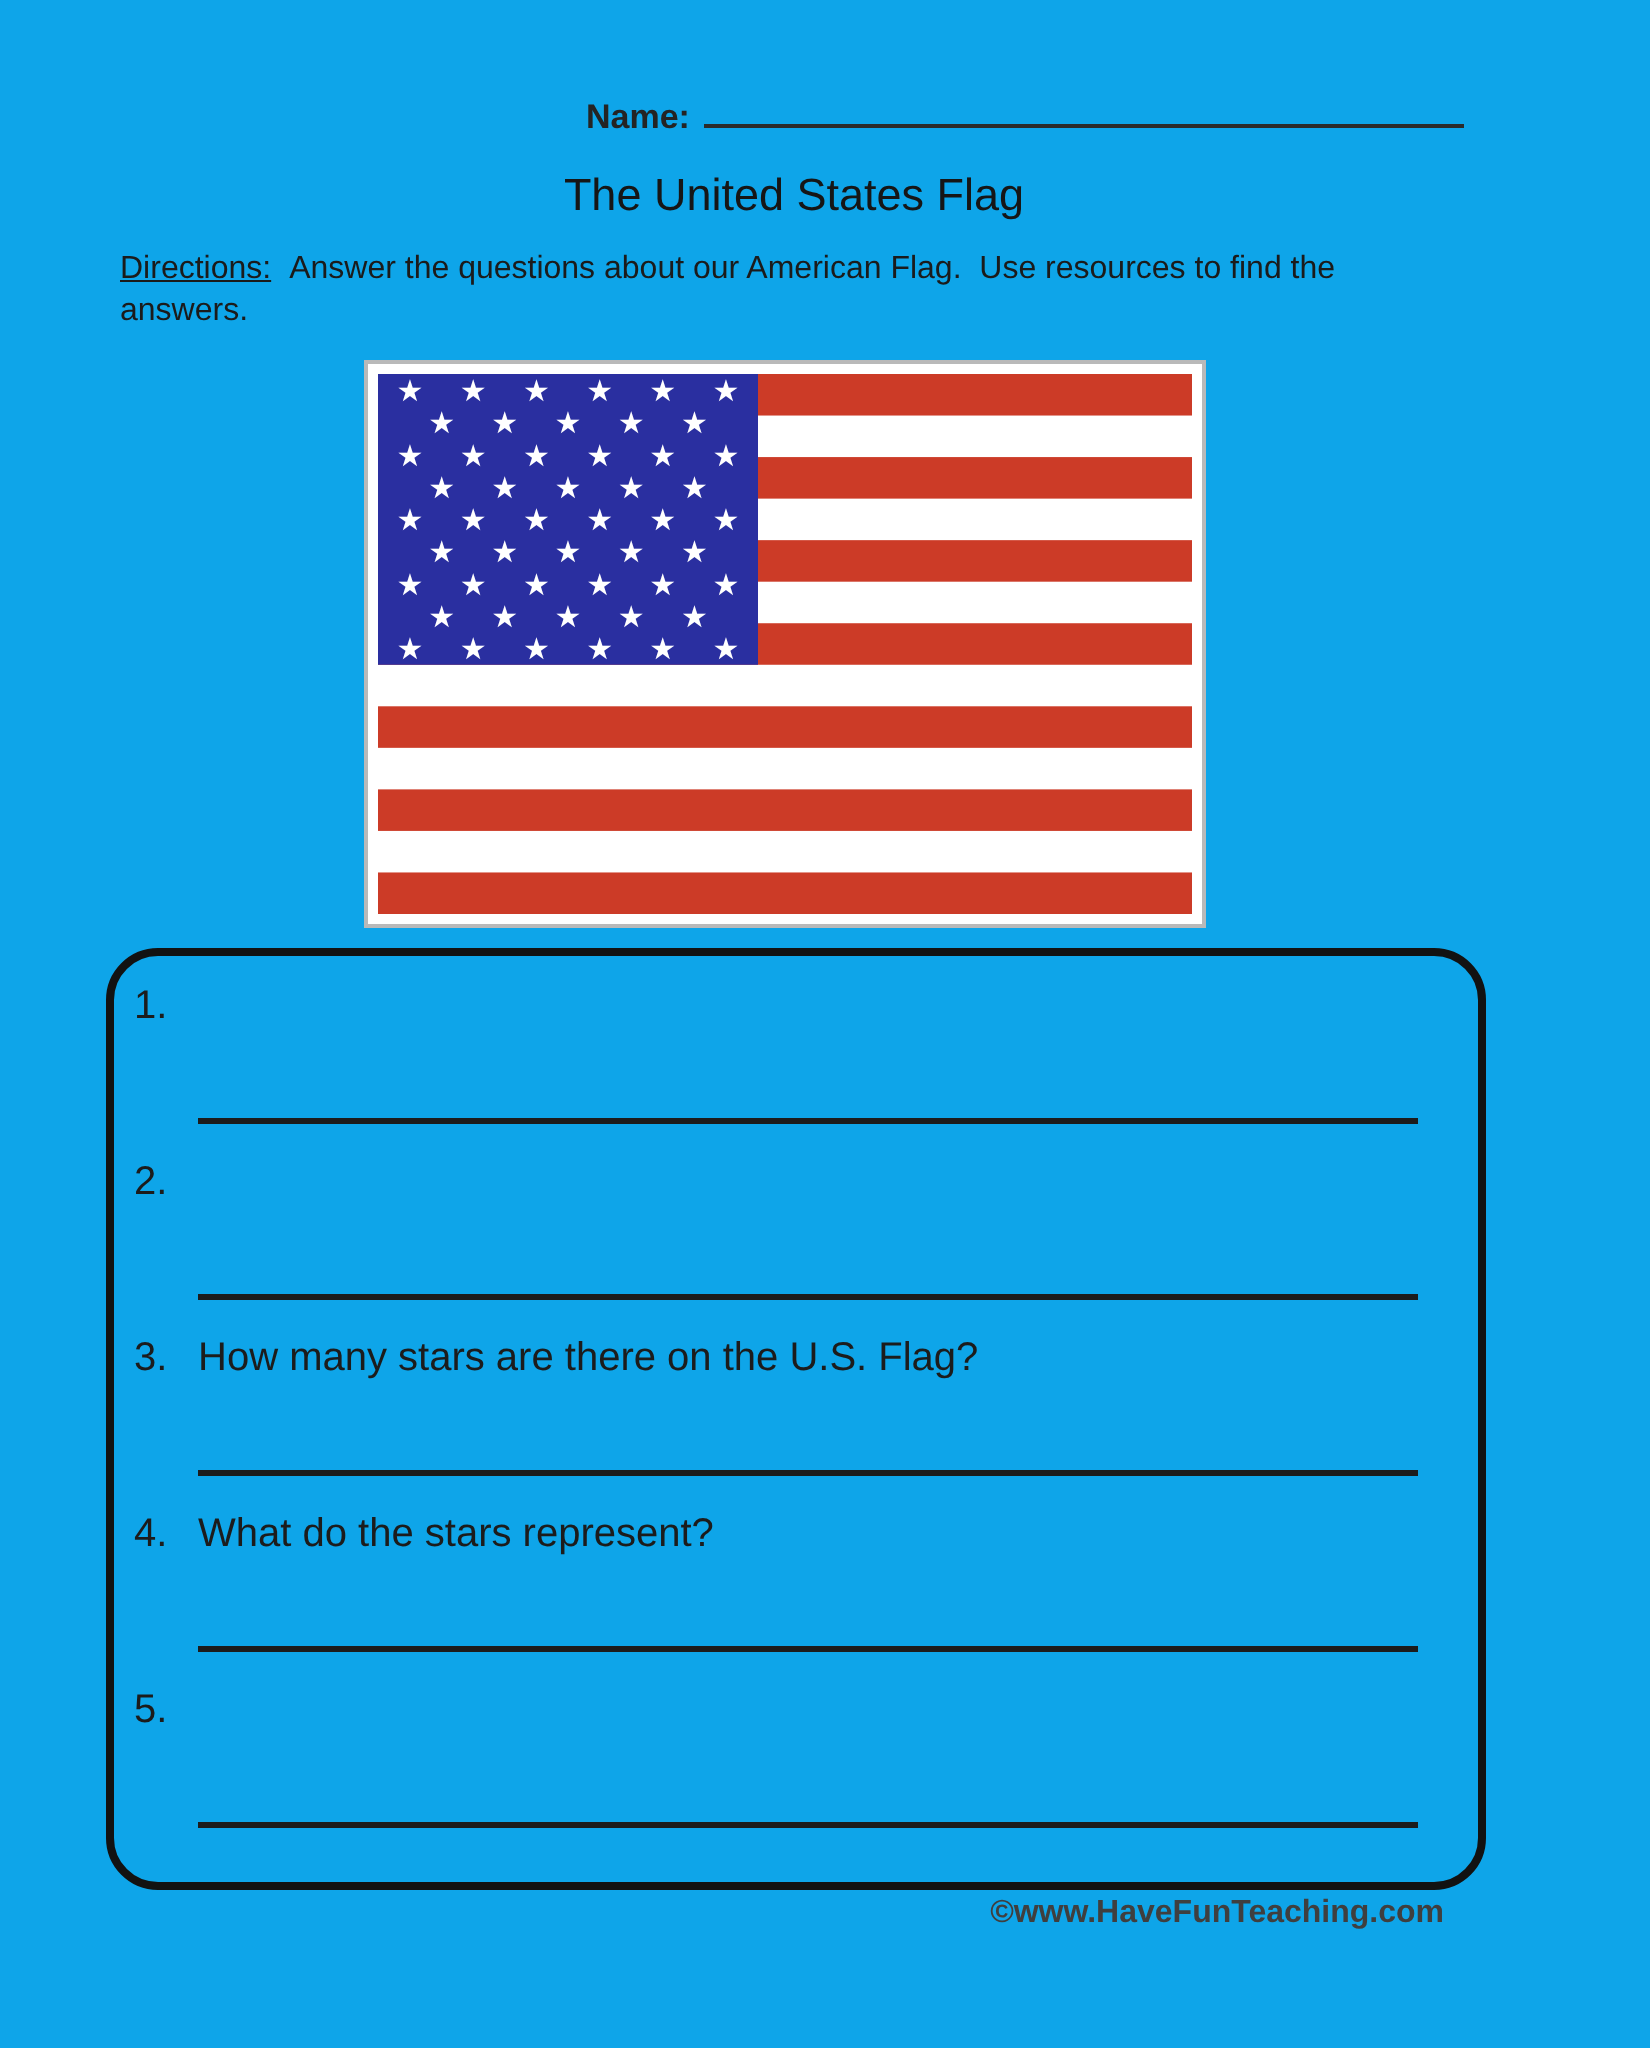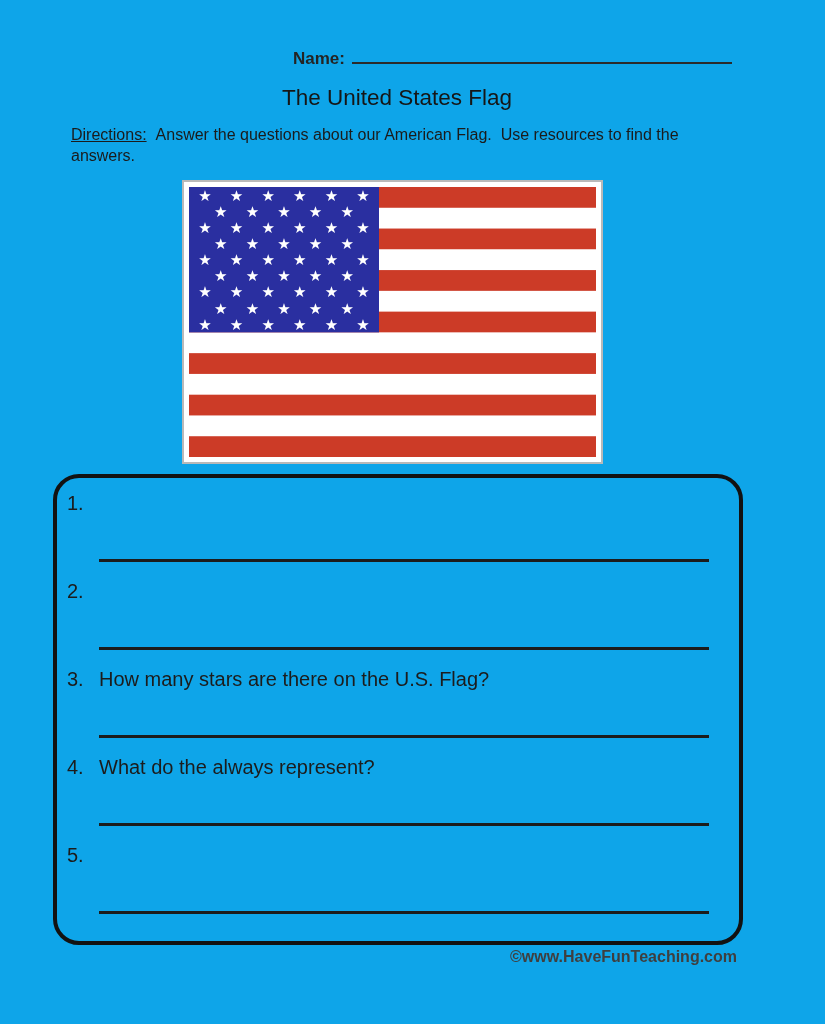--- a/index.html
+++ b/index.html
@@ -25,21 +25,21 @@
 
   
   .page-title {
     position:absolute; left:0; top:85px; width:794px;
     text-align:center; font-size:22.5px; color:#161616;
     text-underline-offset:3px;
   }
 
   
   .directions {
-    position:absolute; left:71px; top:124px; width:645px;
+    position:absolute; left:60px; top:124px; width:645px;
     font-size:16px; line-height:21px; color:#1b1b1b;
   }
   .directions-label { text-decoration:underline; margin-right:9px; }
   .directions-text { white-space:pre-wrap; }
 
   
   .flag-frame {
     position:absolute; left:182px; top:180px;
     border:2px solid #b9b9b9; background:#ffffff; padding:5px;
   }
@@ -60,21 +60,21 @@
     margin-bottom:44px;
   }
   .q-number { width:32px; flex:none; }
   .answer-line {
     margin-left:42px; width:610px; height:0;
     border-top:3px solid #1c1c1c; margin-bottom:17px;
   }
 
   
   .footer {
-    position:absolute; right:88px; top:948px;
+    position:absolute; right:103px; top:948px;
     font-size:16px; font-weight:bold; color:#3f3f3f;
   }
 </style>
 </head>
 <body>
 
 <div class="page">
 
   <div class="name-row">
     <span class="name-label">Name:</span><span class="name-line"></span>
@@ -175,21 +175,21 @@
       <div class="q">
         <span class="q-number">3.</span>
         <span class="q-text">How many stars are there on the U.S. Flag?</span>
       </div>
       <div class="answer-line"></div>
     </div>
 
     <div>
       <div class="q">
         <span class="q-number">4.</span>
-        <span class="q-text">What do the always represent?</span>
+        <span class="q-text">What do the stars represent?</span>
       </div>
       <div class="answer-line"></div>
     </div>
 
     <div>
       <div class="q">
         <span class="q-number">5.</span>
       </div>
       <div class="answer-line"></div>
     </div>

